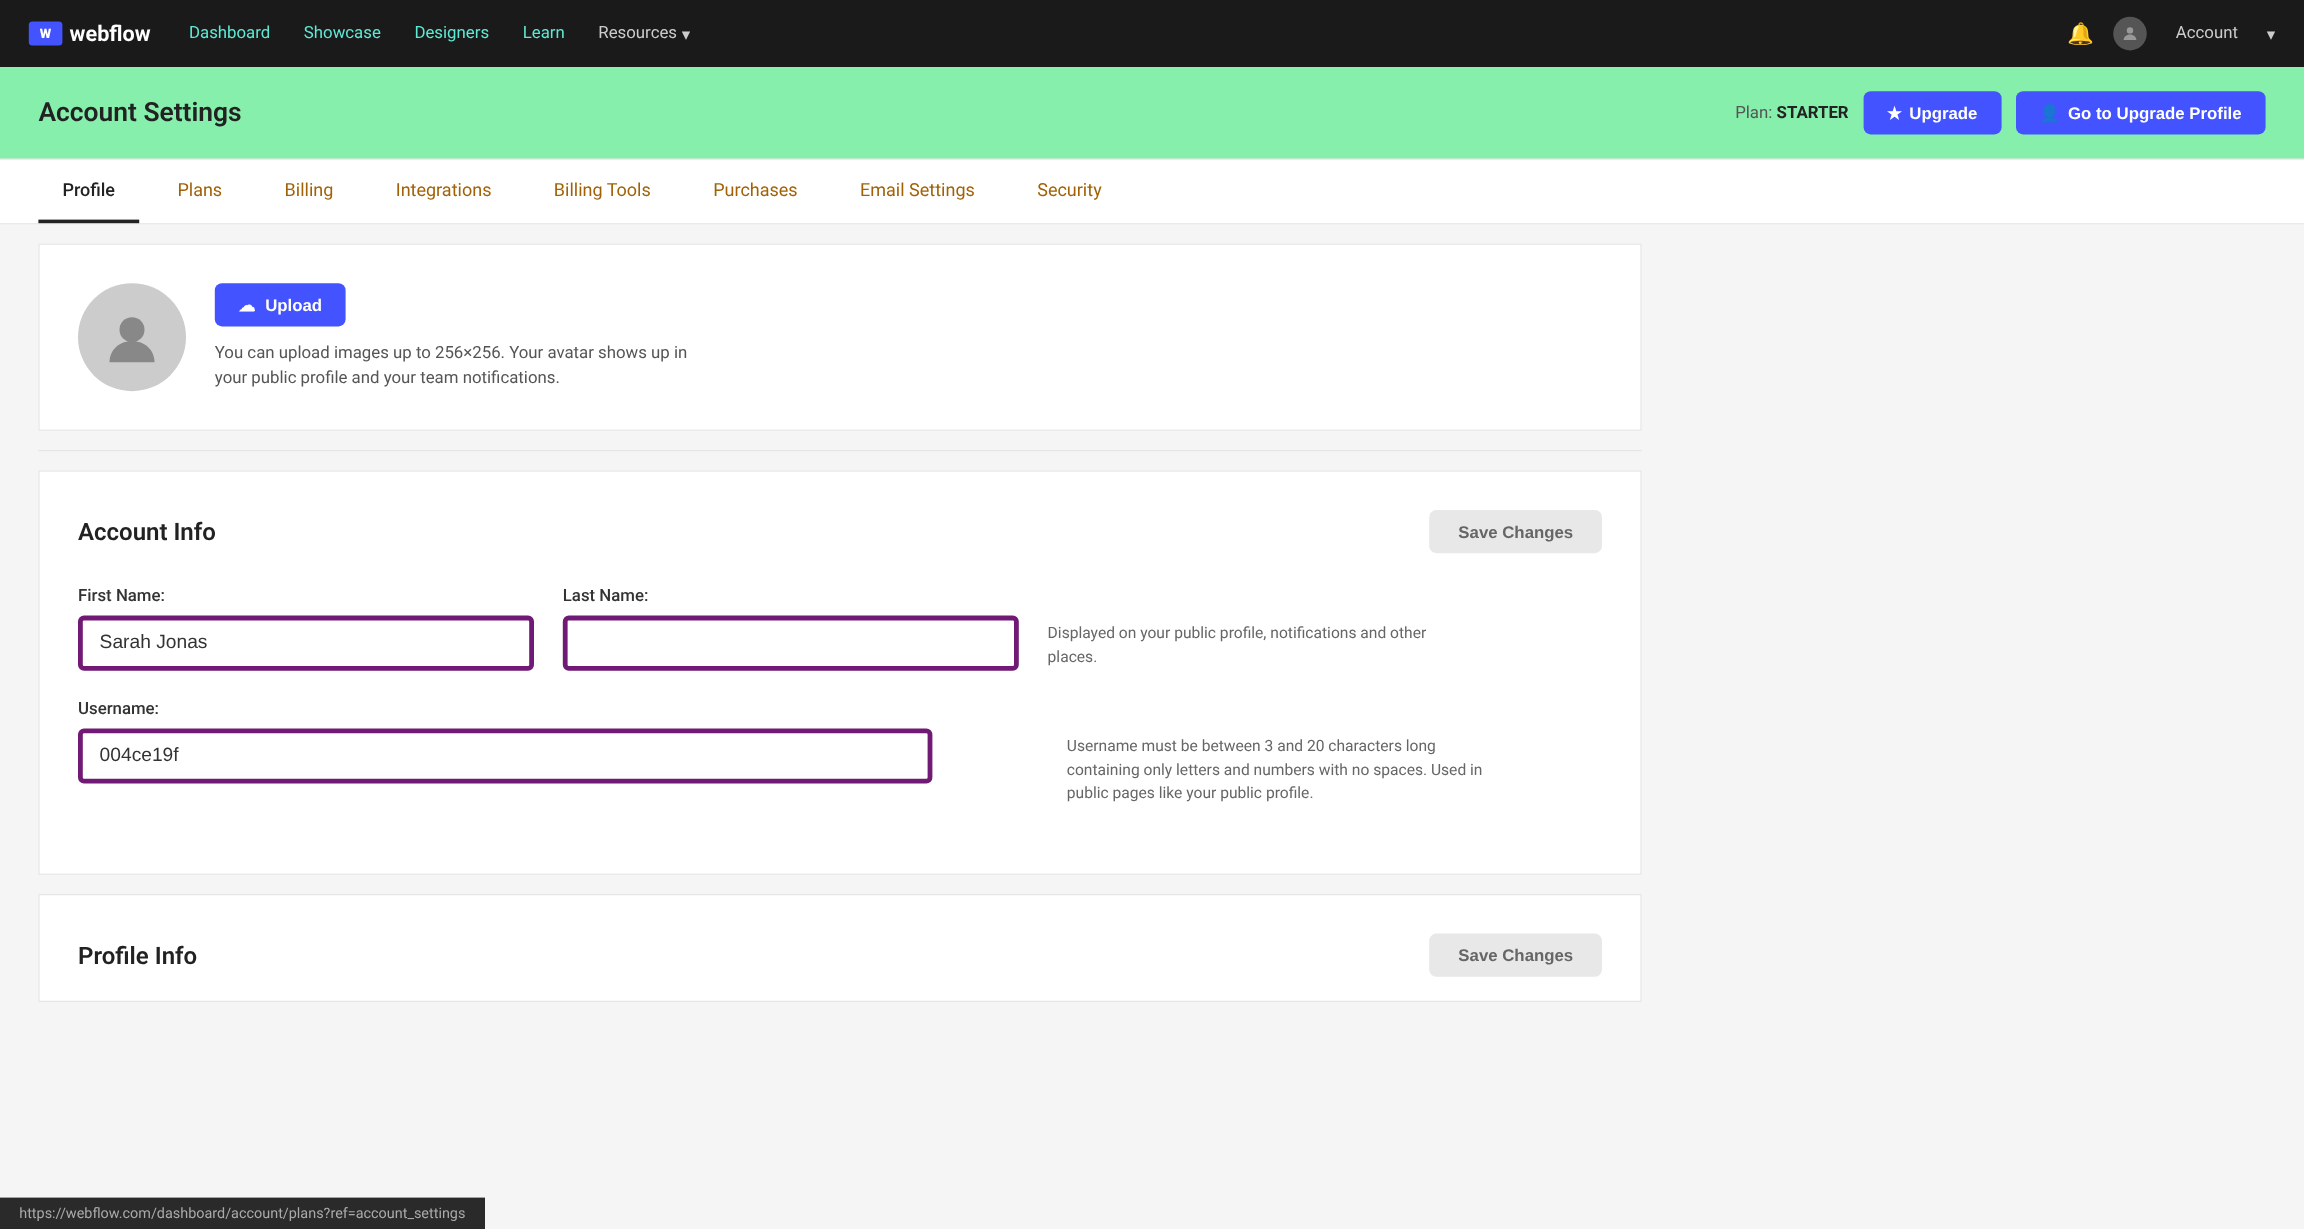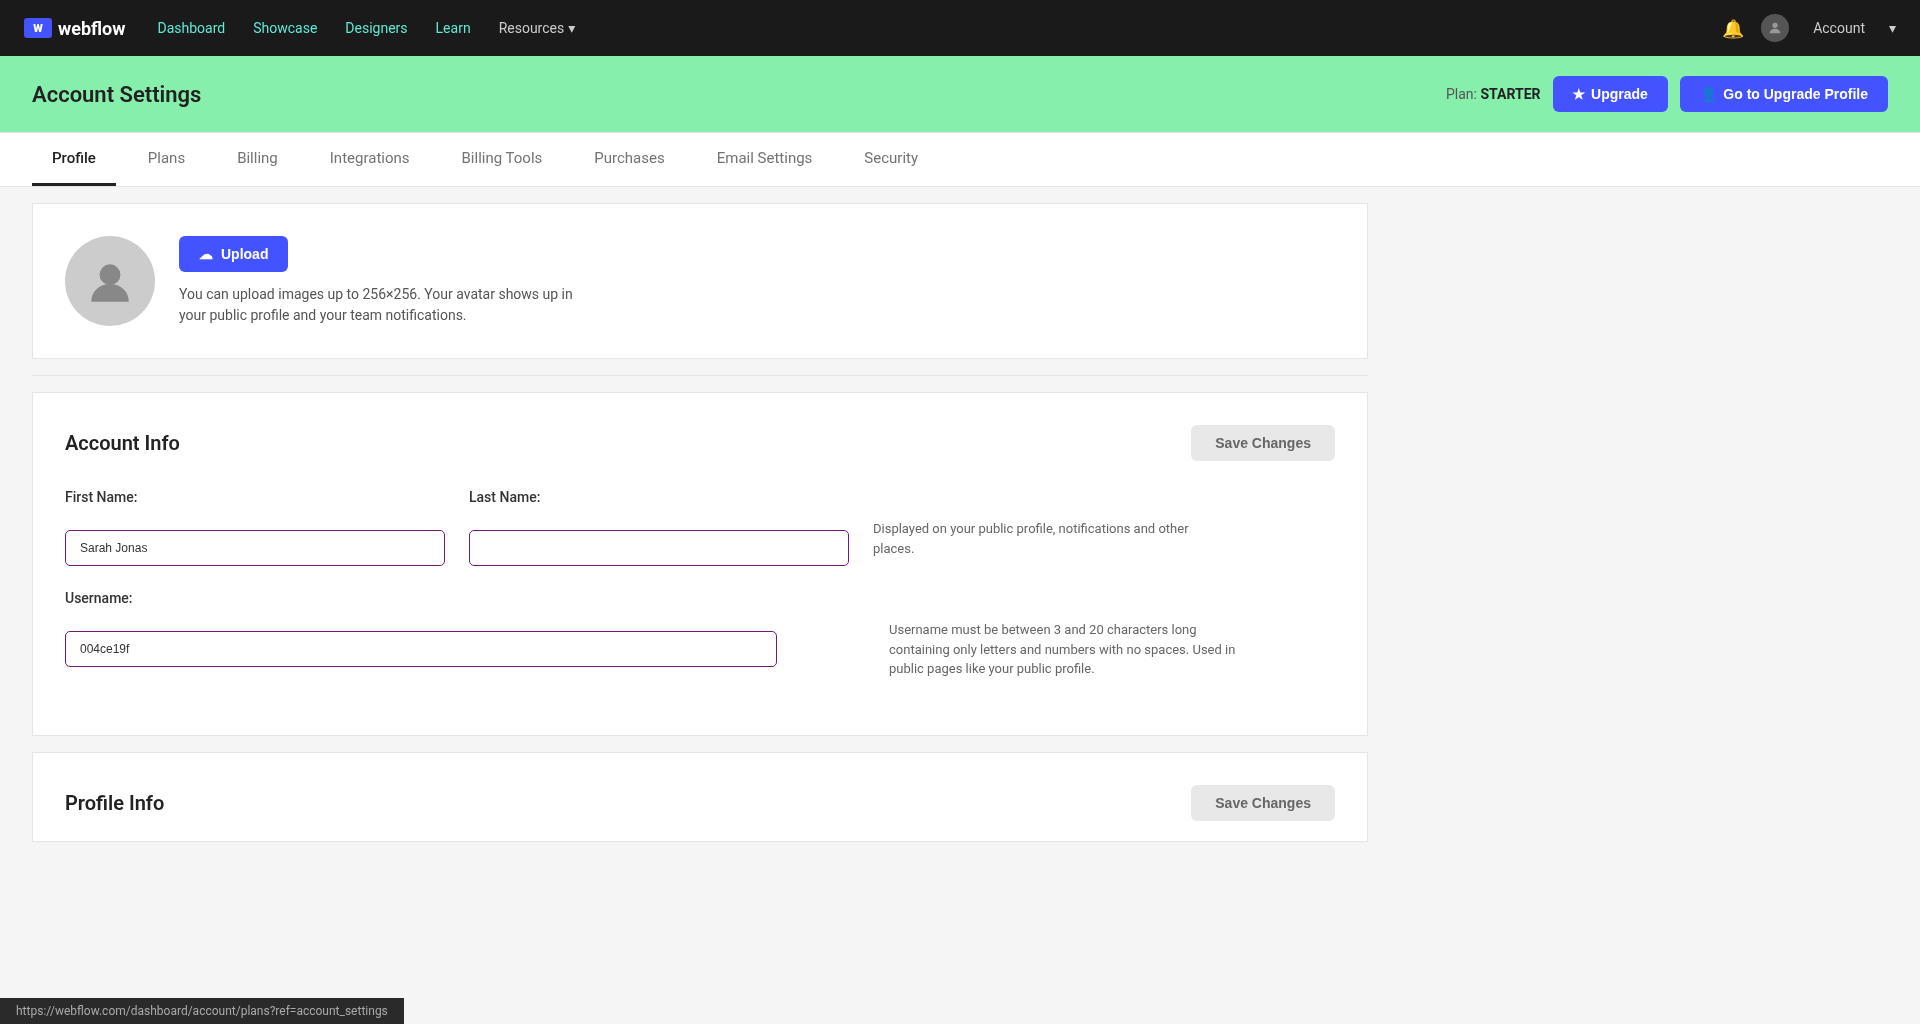--- a/index.html
+++ b/index.html
@@ -132,21 +132,21 @@
     .tabs-bar {
       background: #fff;
       border-bottom: 1px solid #e5e5e5;
       display: flex;
       padding: 0 32px;
       gap: 12px;
     }
     .tab-item {
       padding: 16px 20px;
       font-size: 15px;
-      color: #737373;
+      color: #a16207;
       cursor: pointer;
       border-bottom: 3px solid transparent;
       text-decoration: none;
     }
     .tab-item.active {
       color: #222;
       border-bottom: 3px solid #222;
       font-weight: 500;
     }
 
@@ -242,28 +242,27 @@
       display: flex;
       flex-direction: column;
       gap: 8px;
     }
     .form-group label {
       font-size: 14px;
       color: #333;
       font-weight: 500;
     }
     .form-input {
-      border: 1px solid #701a75;
+      border: 4px solid #701a75;
       border-radius: 5px;
       padding: 10px 14px;
-      font-size: 12px;
+      font-size: 16px;
       color: #333;
       outline: none;
       width: 100%;
-      margin-top: 17px;
     }
     .form-hint {
       font-size: 13px;
       color: #666;
       line-height: 1.5;
       max-width: 360px;
       padding-top: 30px;
     }
     .field-first-name { width: 380px; }
     .field-last-name { width: 380px; }

